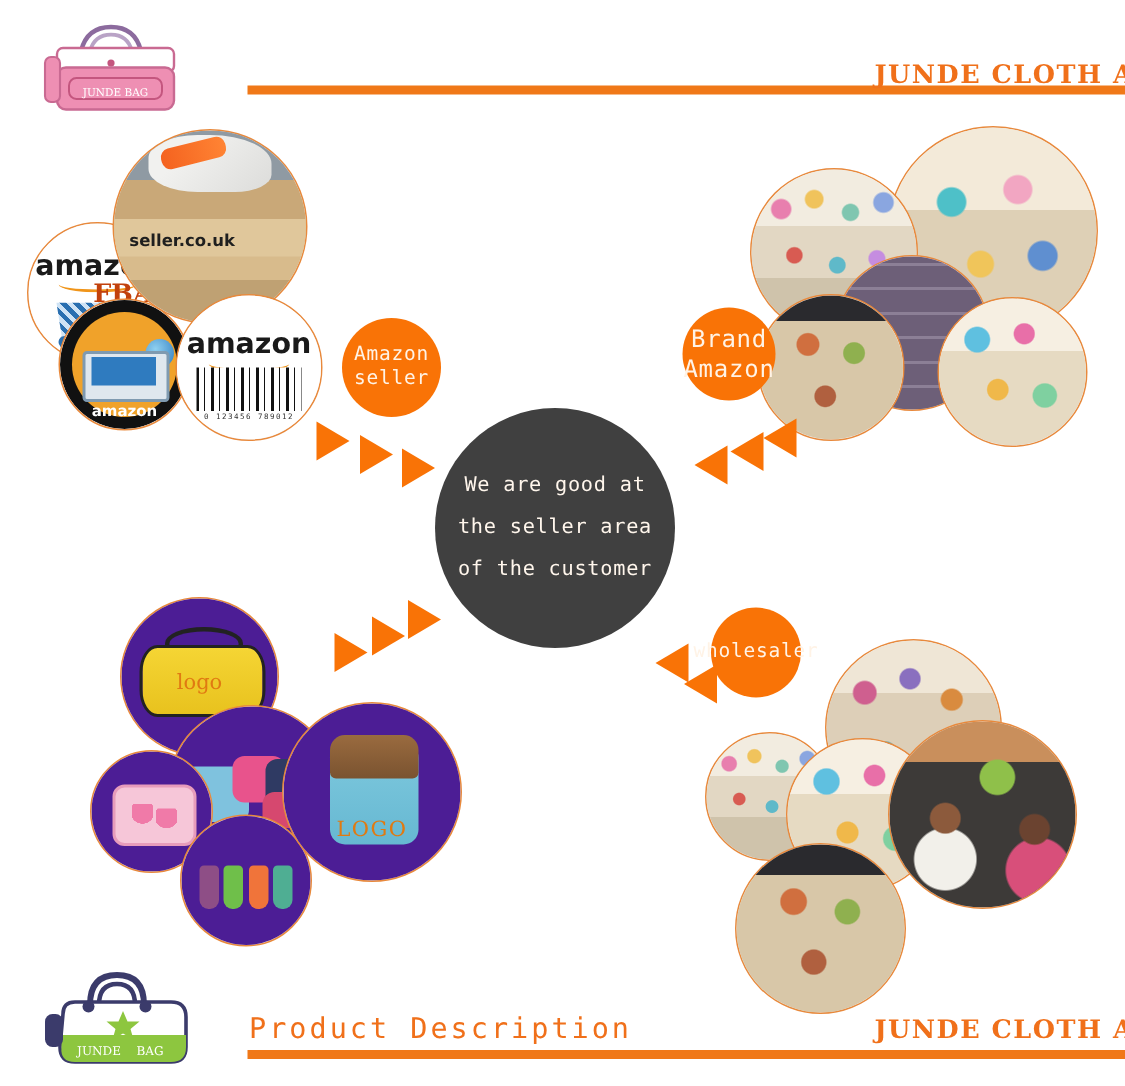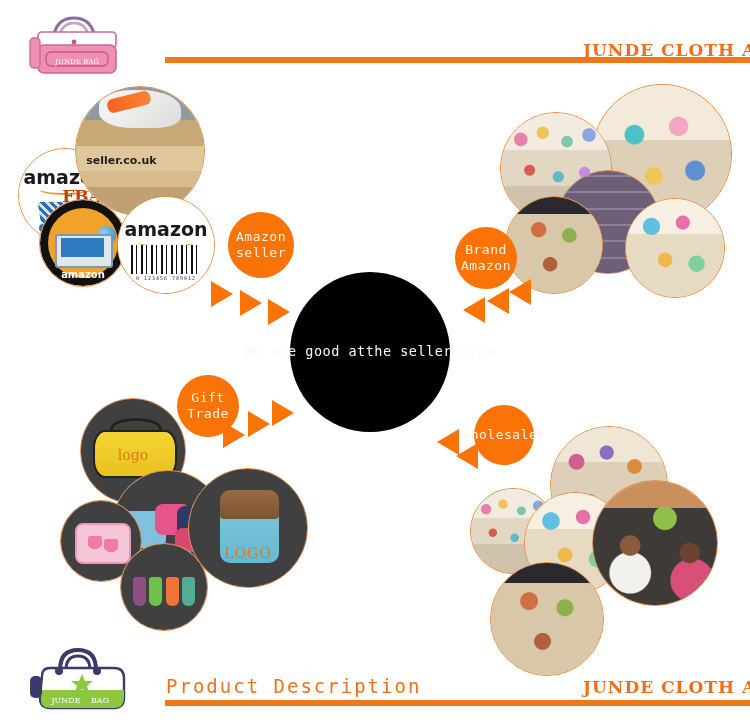--- a/index.html
+++ b/index.html
@@ -18,31 +18,31 @@
   .ftr-title{position:absolute;left:166px;top:675px;color:#F0701A;font-size:19px;
              letter-spacing:2px;white-space:nowrap;font-family:"DejaVu Sans Mono",monospace;}
 
   
   .logo{position:absolute;}
   .logo-top{left:24px;top:12px;width:105px;height:70px;}
   .logo-bot{left:26px;top:640px;width:110px;height:78px;}
 
   
   .center-circle{position:absolute;left:290px;top:272px;width:160px;height:160px;
-    border-radius:50%;background:#000000;display:flex;flex-direction:row;
+    border-radius:50%;background:#404040;display:flex;flex-direction:column;
     align-items:center;justify-content:center;color:#FFF6EC;font-size:13.5px;
     line-height:2.05;letter-spacing:.5px;text-align:center;}
   .center-circle span{display:block;white-space:nowrap;}
 
   
   .node-label{position:absolute;border-radius:50%;background:#F97306;
     display:flex;align-items:center;justify-content:center;flex-direction:column;
     color:#FFF3E6;text-align:center;line-height:1.25;letter-spacing:.5px;}
   .nl-amazon{left:228px;top:212px;width:66px;height:66px;font-size:13px;}
-  .nl-brand {left:455px;top:227px;width:62px;height:62px;font-size:13px;}
+  .nl-brand {left:455px;top:205px;width:62px;height:62px;font-size:16px;}
   .nl-gift  {left:177px;top:375px;width:62px;height:62px;font-size:13px;}
   .nl-whole {left:474px;top:405px;width:60px;height:60px;font-size:13px;}
 
   
   .arrow-grp{position:absolute;}
   .chev{position:absolute;width:0;height:0;}
   .chev-r{border-top:13px solid transparent;border-bottom:13px solid transparent;
           border-left:22px solid #F97306;}
   .chev-l{border-top:13px solid transparent;border-bottom:13px solid transparent;
           border-right:22px solid #F97306;}
@@ -126,21 +126,21 @@
      linear-gradient(180deg,#2a2a2e 0 18%,#d8c7a8 18% 100%);}
   .people{background:
      radial-gradient(circle at 30% 52%,#8c5a3c 0 9%,transparent 10%),
      radial-gradient(circle at 30% 74%,#f2f0ea 0 16%,transparent 17%),
      radial-gradient(circle at 78% 58%,#6b4330 0 8%,transparent 9%),
      radial-gradient(circle at 80% 80%,#d84f7a 0 15%,transparent 16%),
      radial-gradient(circle at 58% 30%,#8fc04a 0 10%,transparent 11%),
      linear-gradient(180deg,#c98f5c 0 22%,#3d3a38 22% 100%);}
 
   
-  .prod{background:#404040;}
+  .prod{background:#4c1d95;}
   .duffel{position:absolute;left:12%;top:30%;width:76%;height:42%;border-radius:12px/18px;
       background:linear-gradient(180deg,#F5D534,#E8C21E);border:2px solid #222;}
   .duffel-strap{position:absolute;left:28%;top:18%;width:44%;height:18%;
       border:3px solid #222;border-bottom:none;border-radius:50% 50% 0 0;}
   .duffel-txt{position:absolute;left:0;right:0;top:46%;text-align:center;
       color:#E07A12;font-size:14px;font-family:"DejaVu Serif",serif;}
   .pouch{position:absolute;border-radius:8px;}
   .backpack{position:absolute;left:26%;top:22%;width:50%;height:58%;border-radius:10px;
       background:linear-gradient(180deg,#7FC9DE,#66B8D2);}
   .backpack-flap{position:absolute;left:26%;top:18%;width:50%;height:24%;border-radius:10px 10px 4px 4px;
@@ -246,20 +246,21 @@
 
   <div class="arrow-grp">
     <div class="chev chev-l" style="left:463px;top:297px;"></div>
     <div class="chev chev-l" style="left:487px;top:288px;"></div>
     <div class="chev chev-l" style="left:509px;top:279px;"></div>
   </div>
 
   <div class="center-circle">
     <span>We are good at</span>
     <span>the seller area</span>
+    <span>of the customer</span>
   </div>
 
   <div class="pc" style="left:80px;top:398px;width:104px;height:104px;">
     <div class="inner prod">
       <div class="duffel-strap"></div>
       <div class="duffel"></div>
       <div class="duffel-txt">logo</div>
     </div>
   </div>
 
@@ -290,24 +291,20 @@
   </div>
 
   <div class="pc" style="left:188px;top:468px;width:118px;height:118px;">
     <div class="inner prod">
       <div class="backpack"></div>
       <div class="backpack-flap"></div>
       <div class="backpack-txt">LOGO</div>
     </div>
   </div>
 
-  <div class="node-label nl-gift">
-    <span>Gift</span>
-    <span>Trade</span>
-  </div>
 
   <div class="arrow-grp">
     <div class="chev chev-r" style="left:223px;top:422px;"></div>
     <div class="chev chev-r" style="left:248px;top:411px;"></div>
     <div class="chev chev-r" style="left:272px;top:400px;"></div>
   </div>
 
   <div class="pc" style="left:550px;top:426px;width:116px;height:116px;">
     <div class="inner store-b"></div>
   </div>

